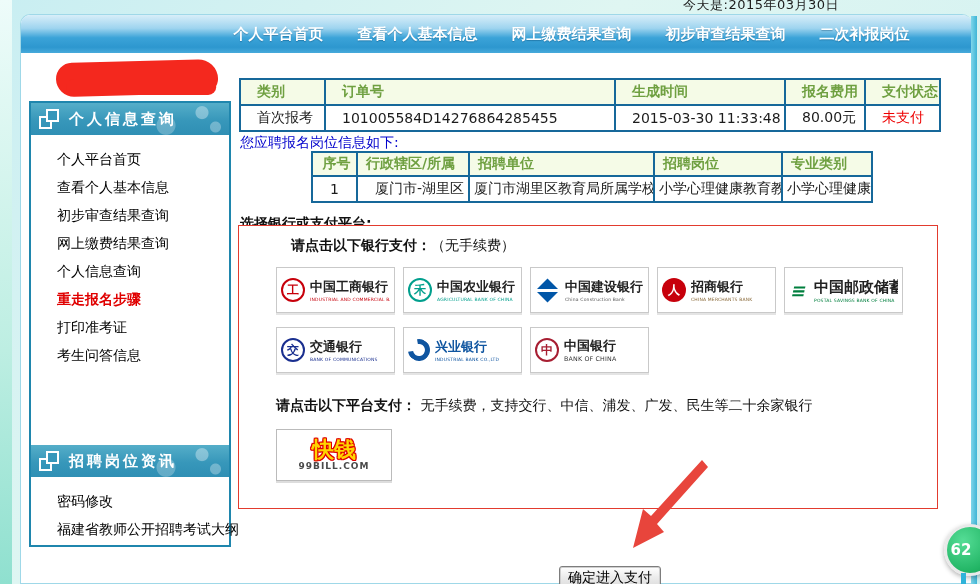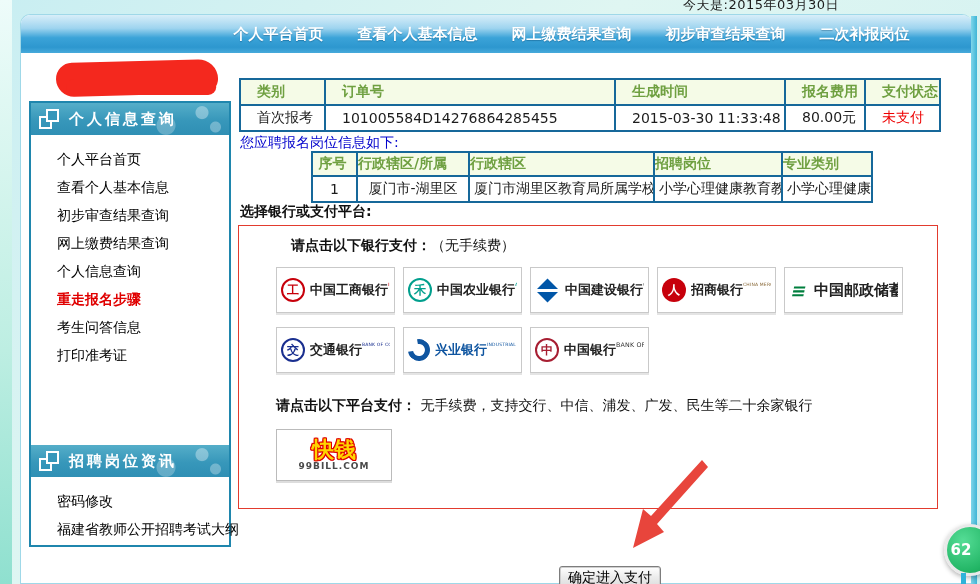--- a/index.html
+++ b/index.html
@@ -62,37 +62,37 @@
     padding:3px 16px; text-align:left; overflow:hidden; white-space:nowrap; }
   .order-table th { background:#f5fbe7; color:#6fa041; height:26px; font-weight:bold; }
   .order-table td { height:18px; color:#1c1c1c; }
   td.status-unpaid { color:#ee0000; }
 
   .pos-note { position:absolute; left:219px; top:119px; font-size:14px; color:#0000cc; }
 
   .pos-table { position:absolute; left:290px; top:136px; border-collapse:collapse;
     table-layout:fixed; width:560px; background:#fff; }
   .pos-table th, .pos-table td { border:2px solid #16689a; font-size:14px;
-    padding:2px 4px; text-align:center; overflow:hidden; white-space:nowrap; }
-  .pos-table th { background:#f5fbe7; color:#6fa041; height:24px; font-weight:bold; text-align:left; padding-left:0; }
+    padding:2px 4px; text-align:right; overflow:hidden; white-space:nowrap; }
+  .pos-table th { background:#f5fbe7; color:#6fa041; height:24px; font-weight:bold; text-align:left; padding-left:8px; }
   .pos-table th.c, .pos-table td.c { text-align:center; }
   .pos-table td { height:26px; color:#1c1c1c; }
 
-  .choose-title { position:absolute; left:219px; top:188px; font-size:14px; font-weight:bold; color:#111; }
+  .choose-title { position:absolute; left:219px; top:200px; font-size:14px; font-weight:bold; color:#111; }
 
   
   .pay-box { position:absolute; left:217px; top:210px; width:700px; height:284px;
     border:1px solid #e23b2e; background:#fff; }
   .pay-note { margin:11px 0 0 52px; font-size:14px; color:#111; }
   .pay-note b { font-weight:bold;margin-top:36px; }
   .bank-row { display:flex; gap:8px; margin:12px 0 0 37px; }
   .bank-card { width:119px; height:46px; background:#fff; border:1px solid #c9c9c9;
     box-shadow:0 2px 0 #e4e4e4; display:flex; align-items:center; gap:5px;
     padding:2px 4px; cursor:pointer; }
-  .bank-txt { display:flex; flex-direction:row; justify-content:flex-start; overflow:hidden; }
+  .bank-txt { display:flex; flex-direction:column; justify-content:center; overflow:hidden; }
   .bank-name { font-size:13px; font-weight:bold; color:#222; white-space:nowrap;
     font-family:"DejaVu Serif","Liberation Serif",serif; }
   .bank-sub { font-size:5px; transform:scale(.9); transform-origin:left; color:#888;
     white-space:nowrap; letter-spacing:.2px; }
   .logo-ring { width:24px; height:24px; flex:0 0 24px; border-radius:50%;
     display:flex; align-items:center; justify-content:center;
     font-size:12px; font-weight:bold; }
   .icbc { border:2px solid #c7000b; color:#c7000b; }
   .abc  { border:2px solid #019f8d; color:#019f8d; }
   .cmb  { background:#c7000b; color:#fff; }
@@ -158,22 +158,22 @@
         </span>
       <span class="title">个人信息查询</span>
     </div>
     <ul class="side-list">
       <li>个人平台首页</li>
       <li>查看个人基本信息</li>
       <li>初步审查结果查询</li>
       <li>网上缴费结果查询</li>
       <li>个人信息查询</li>
       <li class="hot">重走报名步骤</li>
+      <li>打印准考证</li>
       <li>考生问答信息</li>
-      <li>打印准考证</li>
     </ul>
     <div class="side-gap"></div>
     <div class="side-header">
       <span class="sq-icon">
           <i></i>
           <i></i>
         </span>
       <span class="title">招聘岗位资讯</span>
     </div>
     <ul class="side-list">
@@ -218,21 +218,21 @@
         <col style="width:45px">
         <col style="width:112px">
         <col style="width:185px">
         <col style="width:128px">
         <col style="width:90px">
       </colgroup>
     <thead>
       <tr>
         <th class="c">序号</th>
         <th>行政辖区/所属</th>
-        <th>行政辖区</th>
+        <th>招聘单位</th>
         <th>招聘岗位</th>
         <th>专业类别</th>
       </tr>
     </thead>
     <tbody>
       <tr>
         <td class="c">1</td>
         <td>厦门市-湖里区</td>
         <td>厦门市湖里区教育局所属学校</td>
         <td>小学心理健康教育教师</td>

